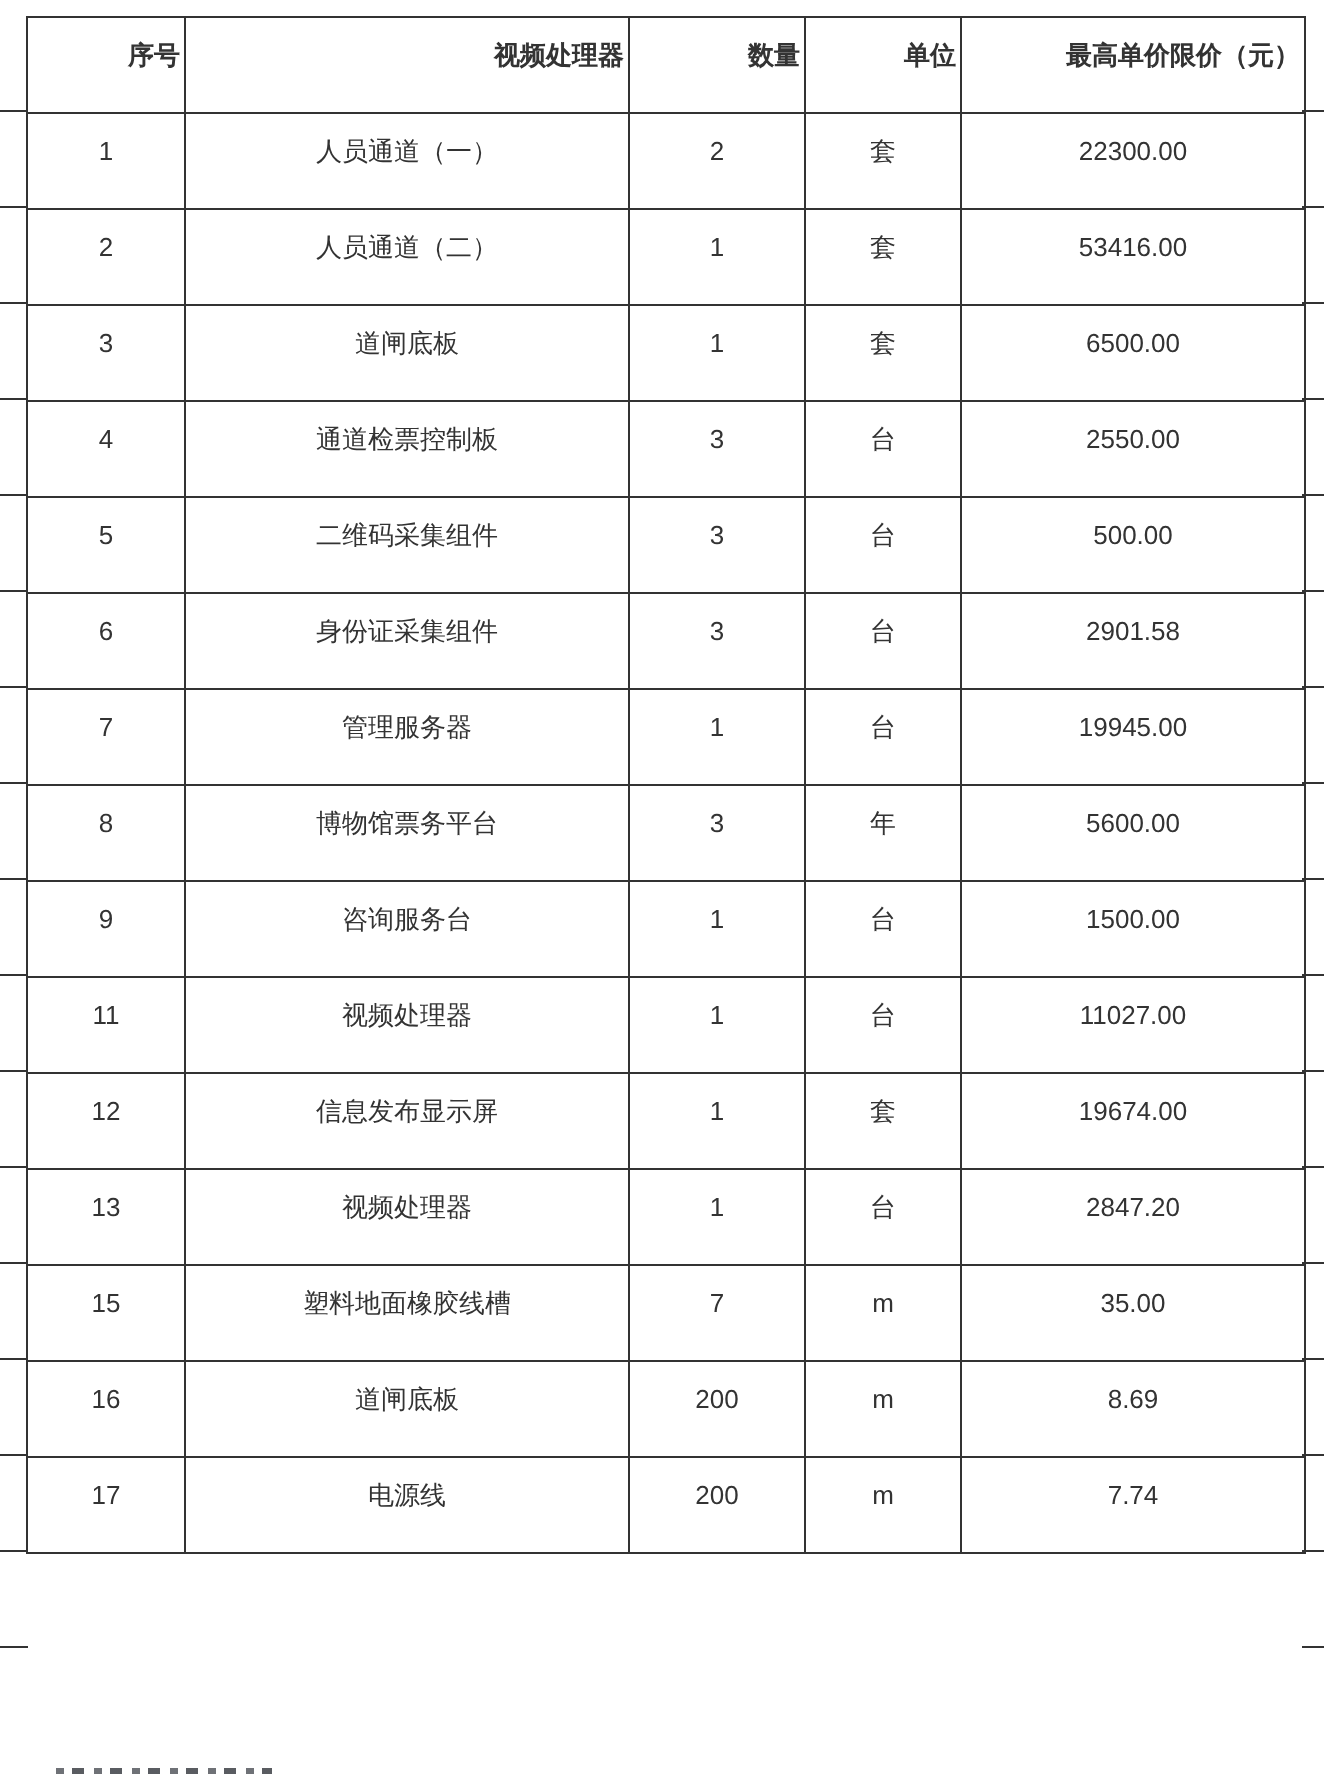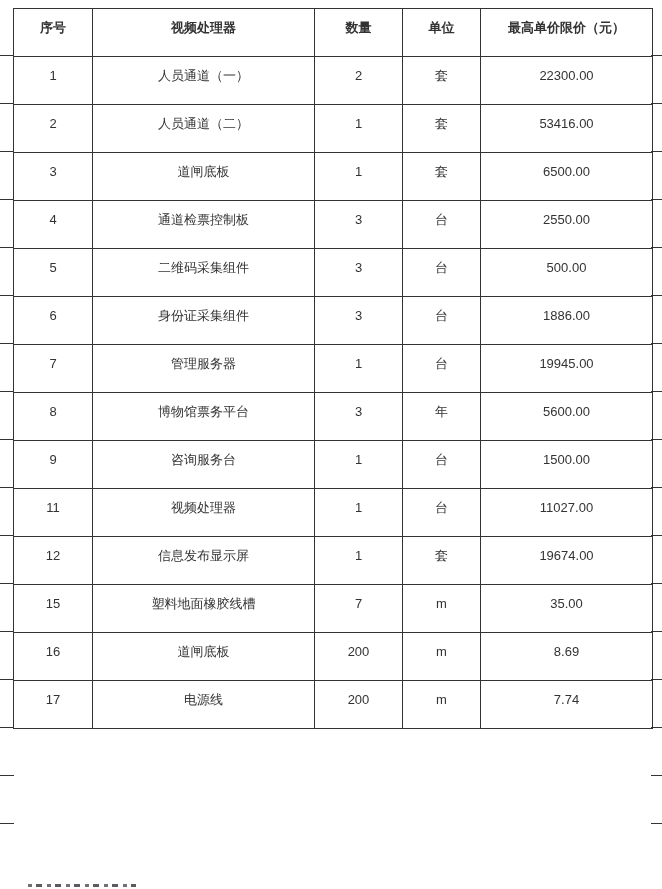--- a/index.html
+++ b/index.html
@@ -32,20 +32,21 @@
     vertical-align: top;
     text-align: center;
     font-size: 13px;
     line-height: 15px;
     color: var(--text, #333333);
     overflow: hidden;
     white-space: nowrap;
   }
   .price-table th {
     font-weight: bold;
+    text-align: right;
   }
   .price-table td {
     font-weight: normal;
   }
   
   .sep-ext {
     position: absolute;
     height: 1px;
     background: var(--border, #333333);
   }
@@ -120,21 +121,21 @@
           <td>二维码采集组件</td>
           <td>3</td>
           <td>台</td>
           <td>500.00</td>
         </tr>
         <tr>
           <td>6</td>
           <td>身份证采集组件</td>
           <td>3</td>
           <td>台</td>
-          <td>1886.00</td>
+          <td>2901.58</td>
         </tr>
         <tr>
           <td>7</td>
           <td>管理服务器</td>
           <td>1</td>
           <td>台</td>
           <td>19945.00</td>
         </tr>
         <tr>
           <td>8</td>
@@ -156,20 +157,27 @@
           <td>1</td>
           <td>台</td>
           <td>11027.00</td>
         </tr>
         <tr>
           <td>12</td>
           <td>信息发布显示屏</td>
           <td>1</td>
           <td>套</td>
           <td>19674.00</td>
+        </tr>
+        <tr>
+          <td>13</td>
+          <td>视频处理器</td>
+          <td>1</td>
+          <td>台</td>
+          <td>2847.20</td>
         </tr>
         <tr>
           <td>15</td>
           <td>塑料地面橡胶线槽</td>
           <td>7</td>
           <td>m</td>
           <td>35.00</td>
         </tr>
         <tr>
           <td>16</td>

